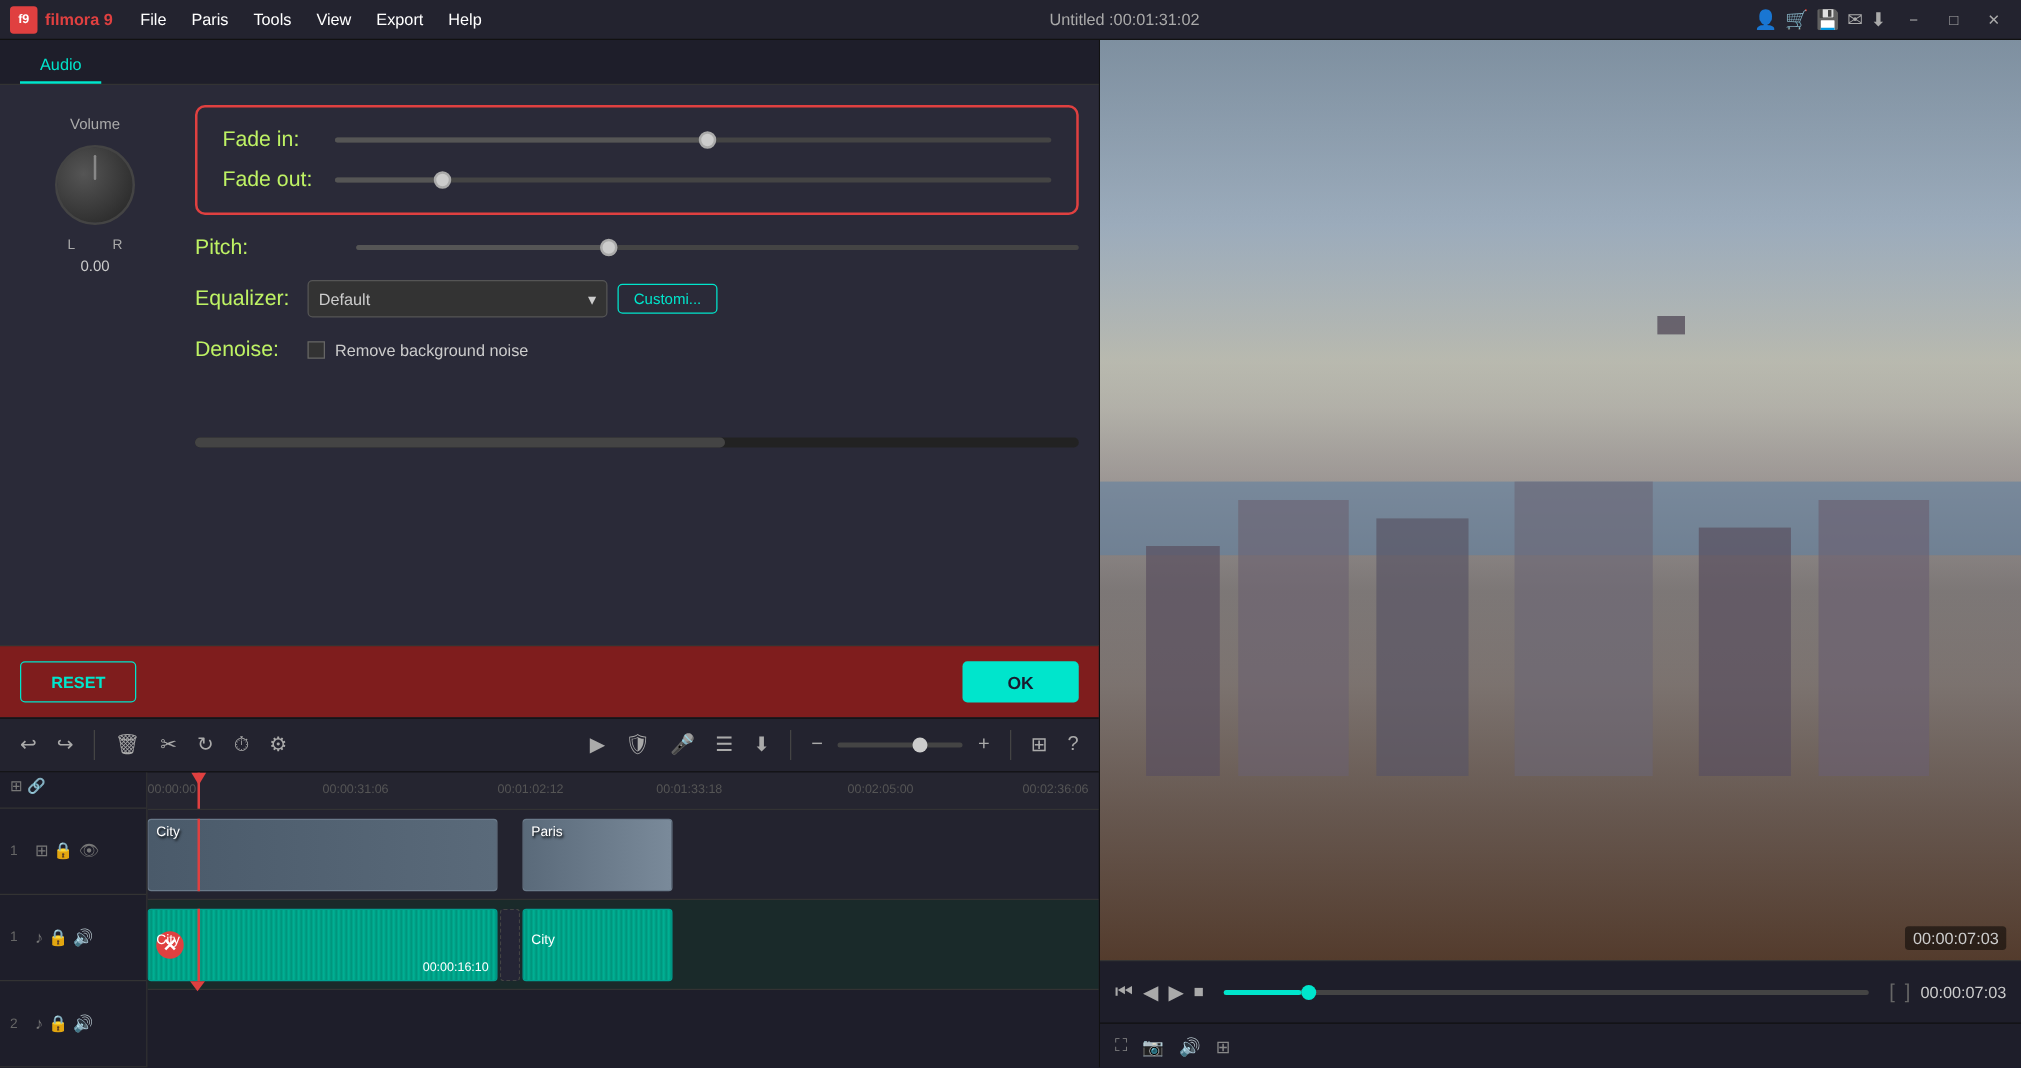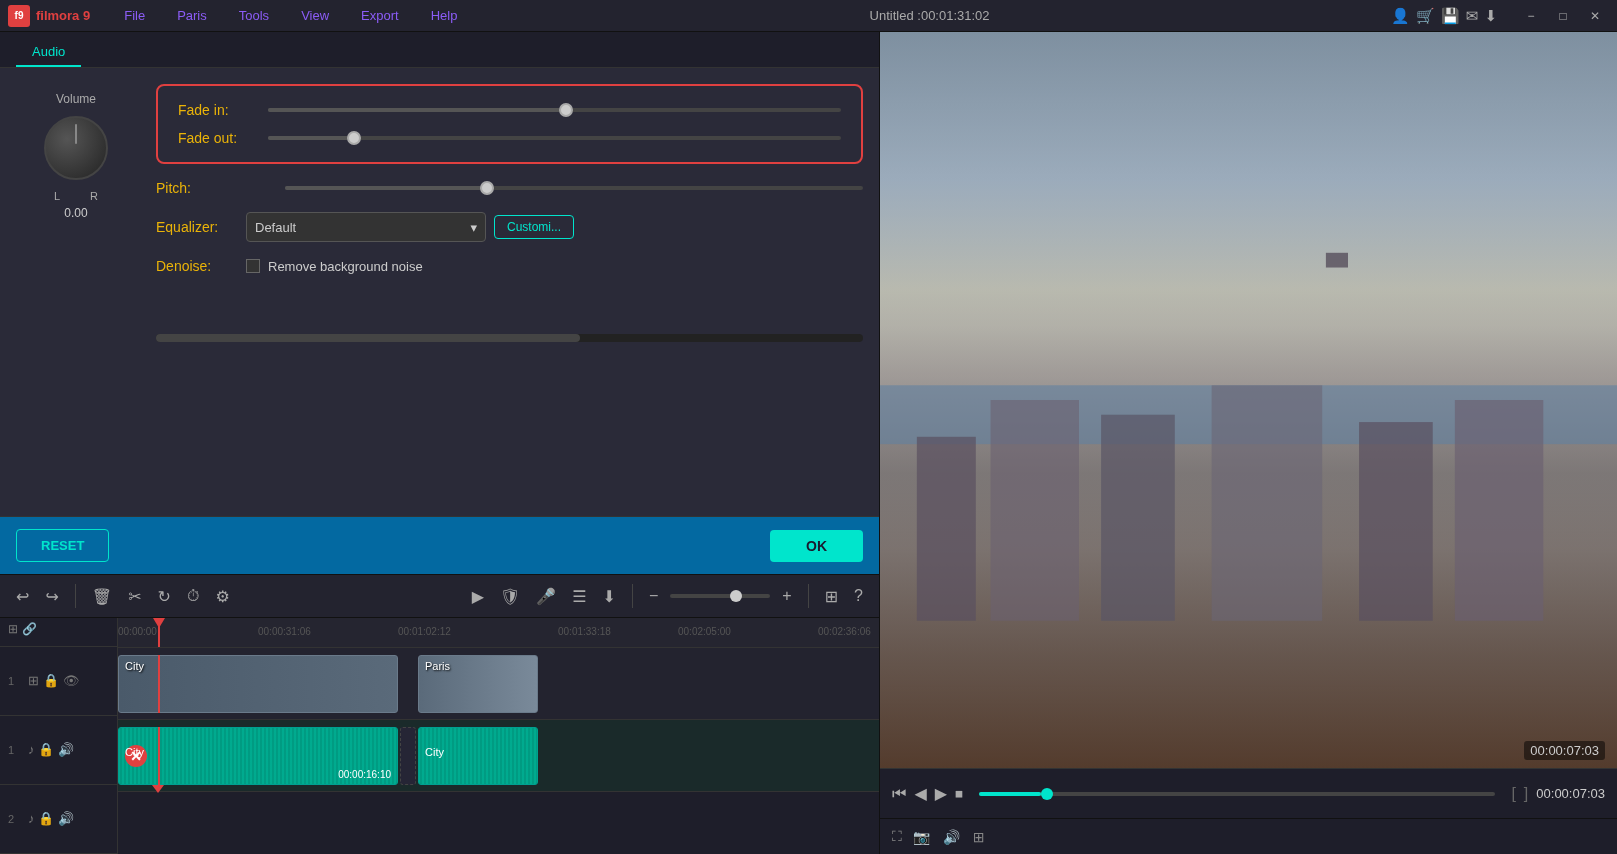--- a/index.html
+++ b/index.html
@@ -2,26 +2,26 @@
 <html><head>
   <meta charset="utf-8">
   <style>
     * { margin: 0; padding: 0; box-sizing: border-box; }
     body { width: 1617px; height: 854px; background: #1a1a2e; font-family: 'Segoe UI', Arial, sans-serif; overflow: hidden; color: #ccc; font-size: 13px; }
 
     
     #menubar {
       display: flex; align-items: center; height: 32px;
       background: #23232f; border-bottom: 1px solid #111;
-      padding: 0 8px; gap: 12px;
+      padding: 0 8px; gap: 0;
     }
     .logo { display: flex; align-items: center; gap: 6px; margin-right: 12px; }
     .logo-icon { width: 22px; height: 22px; background: #e04040; border-radius: 3px; display: flex; align-items: center; justify-content: center; color: white; font-size: 10px; font-weight: bold; }
     .logo-text { color: #e04040; font-weight: bold; font-size: 13px; }
-    .menu-item { color: #8b5cf6; padding: 4px 10px; cursor: pointer; font-size: 13px; border-radius: 3px; }
+    .menu-item { color: #ffffff; padding: 4px 10px; cursor: pointer; font-size: 13px; border-radius: 3px; }
     .title-bar { flex: 1; text-align: center; color: #aaa; font-size: 13px; }
     .window-controls { display: flex; gap: 4px; }
     .win-btn { width: 28px; height: 22px; display: flex; align-items: center; justify-content: center; cursor: pointer; color: #aaa; font-size: 12px; }
     .topbar-icons { display: flex; align-items: center; gap: 6px; margin-right: 8px; }
     .topbar-icon { color: #aaa; font-size: 15px; cursor: pointer; }
 
     
     #audio-panel {
       width: 880px; background: #23232f; display: flex; flex-direction: column;
       border-right: 1px solid #111;
@@ -71,21 +71,21 @@
     
     #controls-section { flex: 1; }
 
     .fade-box {
       border: 2px solid #e04040; border-radius: 8px; padding: 16px 20px; margin-bottom: 16px;
     }
     .control-row {
       display: flex; align-items: center; margin-bottom: 12px;
     }
     .control-row:last-child { margin-bottom: 0; }
-    .ctrl-label { width: 90px; color: #eab308; font-size: 14px; }
+    .ctrl-label { width: 90px; color: #bef264; font-size: 17px; }
     .slider-track {
       flex: 1; height: 4px; background: #444; border-radius: 2px; position: relative; cursor: pointer;
     }
     .slider-fill { height: 100%; background: #555; border-radius: 2px; }
     .slider-thumb {
       width: 14px; height: 14px; background: #ccc; border-radius: 50%;
       position: absolute; top: 50%; transform: translateY(-50%);
       cursor: pointer; border: 2px solid #aaa;
     }
 
@@ -103,22 +103,22 @@
       font-size: 12px; cursor: pointer;
     }
     .control-row-denoise { display: flex; align-items: center; }
     .checkbox { width: 14px; height: 14px; border: 1px solid #666; background: #333; margin-right: 8px; cursor: pointer; }
     .denoise-label { color: #ccc; font-size: 13px; }
 
     .scrollbar-h { height: 8px; background: #222; border-radius: 4px; margin-top: 8px; }
     .scrollbar-thumb-h { height: 100%; width: 60%; background: #444; border-radius: 4px; }
 
     #audio-footer {
-      display: flex; justify-content: space-between; align-items: center;
-      padding: 12px 16px; background: #0369a1; border-top: 1px solid #333;
+      display: flex; justify-content: space-between; 
+      padding: 12px 16px; background: #7f1d1d; border-top: 1px solid #333;
     }
     .reset-btn {
       padding: 8px 24px; background: transparent; border: 1px solid #00e5cc;
       color: #00e5cc; border-radius: 4px; font-size: 13px; cursor: pointer; font-weight: bold;
     }
     .ok-btn {
       padding: 8px 36px; background: #00e5cc; border: none;
       color: #1a1a2e; border-radius: 4px; font-size: 14px; cursor: pointer; font-weight: bold;
     }
 
@@ -389,21 +389,21 @@
           </div>
         </div>
       </div>
 
       <div id="timeline-ruler-area" style="position:relative; flex:1; overflow:hidden;">
 
         <div id="timeline-ruler">
           <span class="ruler-mark" style="left:0px;">00:00:00</span>
           <span class="ruler-mark" style="left:140px;">00:00:31:06</span>
           <span class="ruler-mark" style="left:280px;">00:01:02:12</span>
-          <span class="ruler-mark" style="left:440px;">00:01:33:18</span>
+          <span class="ruler-mark" style="left:407px;">00:01:33:18</span>
           <span class="ruler-mark" style="left:560px;">00:02:05:00</span>
           <span class="ruler-mark" style="left:700px;">00:02:36:06</span>
 
           <div class="playhead" style="left:40px;">
             <div style="width:0;height:0;border-left:6px solid transparent;border-right:6px solid transparent;border-top:10px solid #e04040;position:absolute;top:0;left:-5px;"></div>
           </div>
         </div>
 
         <div id="timeline-tracks">
 

